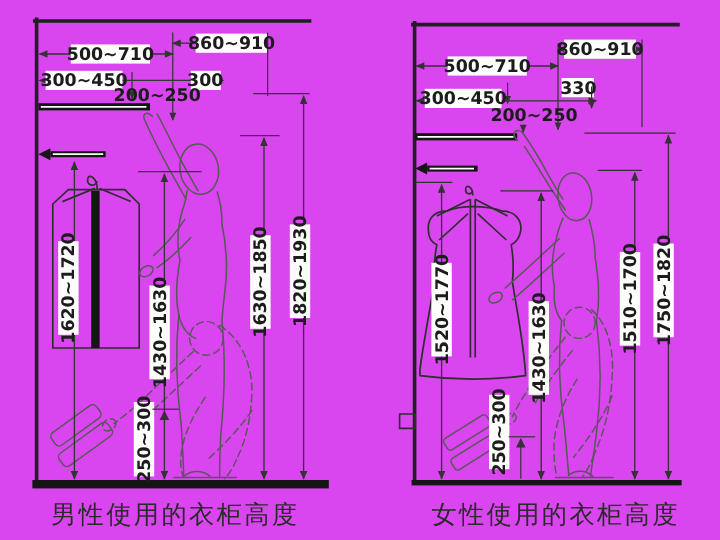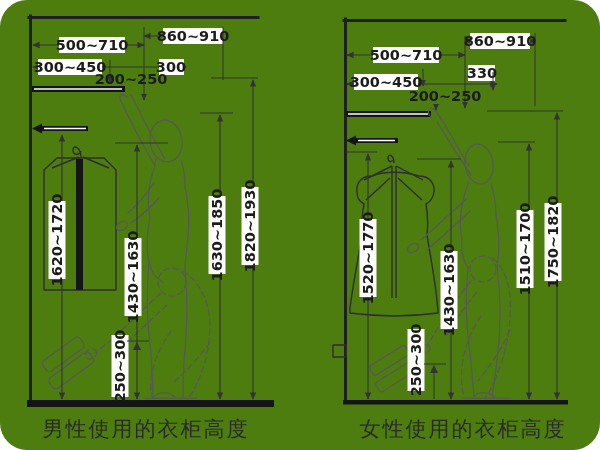--- a/index.html
+++ b/index.html
@@ -1,16 +1,16 @@
 <!DOCTYPE html>
 <html><head>
 <meta charset="utf-8">
 <style>
   html,body{margin:0;padding:0;background:#fdfdfc;}
-  #stage{width:600px;height:450px;position:relative;background:#4d7c0f;overflow:hidden;border-radius:27px;}
+  #stage{width:600px;height:450px;position:relative;background:#d946ef;overflow:hidden;}
   svg{display:block;}
   .st{stroke:#1f1f1f;stroke-width:3;stroke-linecap:square;fill:none;}
   .solid{fill:#151515;stroke:none;}
   .inner{stroke:#fdfdfc;stroke-width:1.4;fill:none;}
   .ol{stroke:#2e2e2e;stroke-width:1.4;fill:none;stroke-linejoin:round;}
   .dl{stroke:#333;stroke-width:1.1;fill:none;}
   .tk{stroke:#333;stroke-width:1;fill:none;}
   .fg{stroke:#585858;stroke-width:1.25;fill:none;stroke-linecap:round;stroke-linejoin:round;}
   .fgd{stroke:#585858;stroke-width:1.2;fill:none;stroke-linecap:round;stroke-linejoin:round;stroke-dasharray:6 3.5;}
   .ko{fill:#fdfdfc;stroke:none;}

